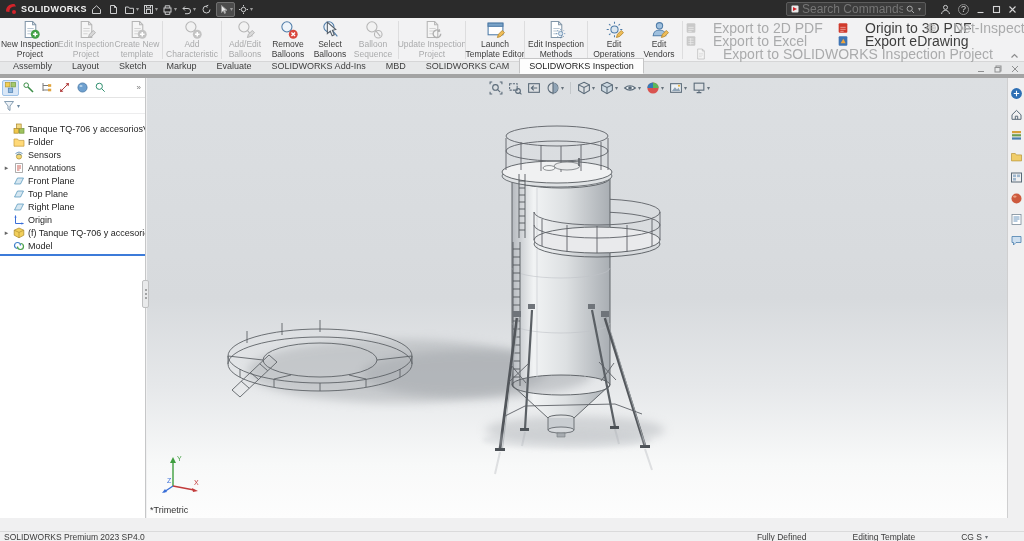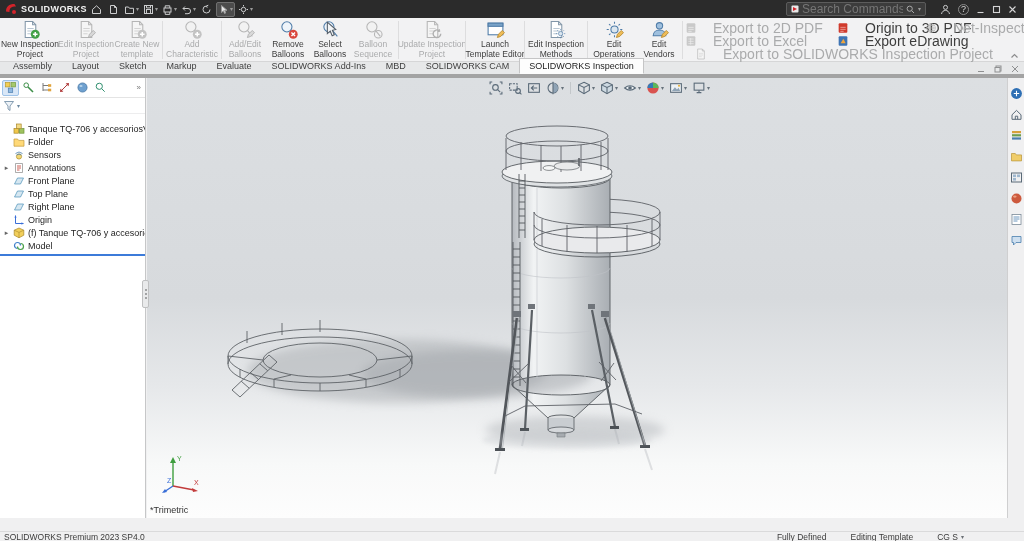--- a/index.html
+++ b/index.html
@@ -61,21 +61,21 @@
   
   #taskpane{position:absolute;left:1007px;top:78px;width:17px;height:440px;background:#f0f0f1;border-left:1px solid #cfcfd0;display:flex;flex-direction:column;align-items:center;gap:8px;padding-top:9px;z-index:30}
   
   #doctabs{position:absolute;left:0;top:518px;width:1024px;height:13px;background:#eceeef;border-top:1px solid #cfcfd0;display:flex;align-items:stretch;z-index:40}
   .dtab-grip{width:28px;border-right:1px solid #d8d9da;display:flex;align-items:center;justify-content:center;gap:3px}
   .dtab-grip i{width:1px;height:7px;background:#9a9b9c}
   .dtab{padding:0 10px;line-height:11px;color:#3d3d3d;border-right:1px solid #d8d9da;display:flex;align-items:center}
   .dtab.active{background:#fbfcfc;font-weight:bold;color:#101010}
   
   #statusbar{position:absolute;left:0;top:531px;width:1024px;height:10px;background:#f0f0f1;border-top:1px solid #dadadb;display:flex;align-items:center;font-size:8.5px;color:#3b3b3b;padding:0 4px;z-index:40}
-  #sb-right{margin-left:auto;display:flex;gap:24px;align-items:center;margin-right:56px}
+  #sb-right{margin-left:auto;display:flex;gap:46px;align-items:center;margin-right:32px}
   .sb-units{display:flex;align-items:center;gap:3px}
 </style>
 </head>
 <body>
 
 <svg width="0" height="0" style="position:absolute" aria-hidden="true">
 <defs>
   <symbol id="s-doc" viewBox="0 0 18 18">
         <path d="M4 1.5h7l3 3V16.5H4z" fill="#fff" stroke="#8296a8"></path>
         <path d="M11 1.5v3h3" fill="none" stroke="#8296a8"></path>

